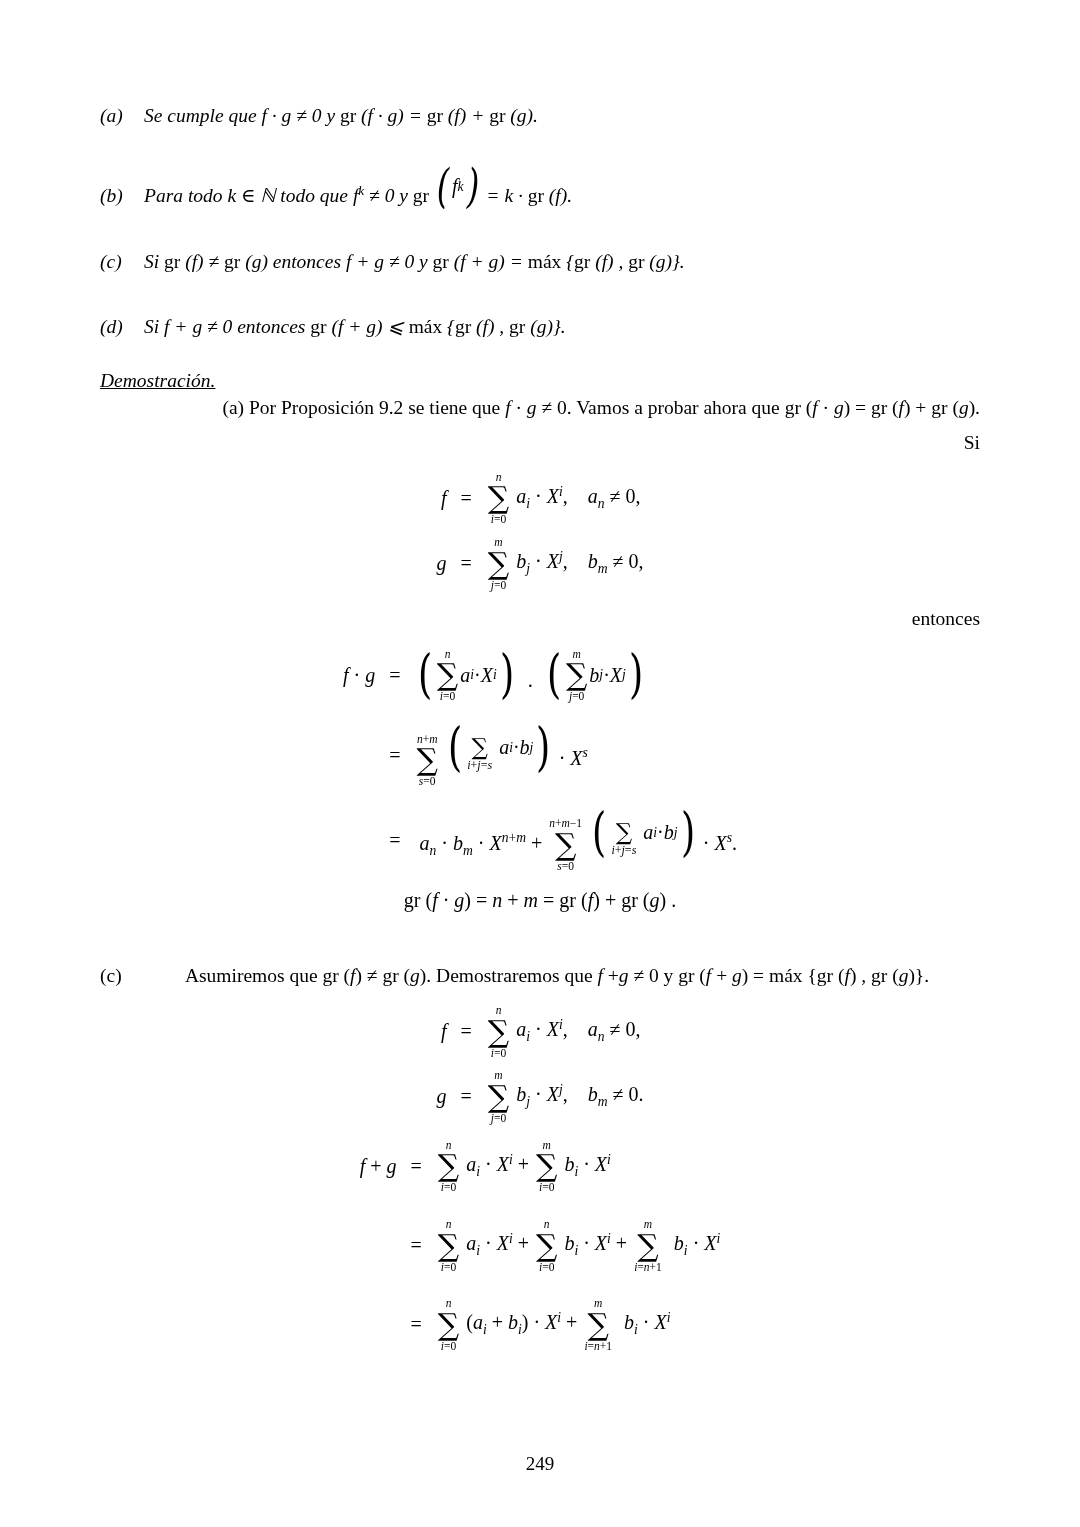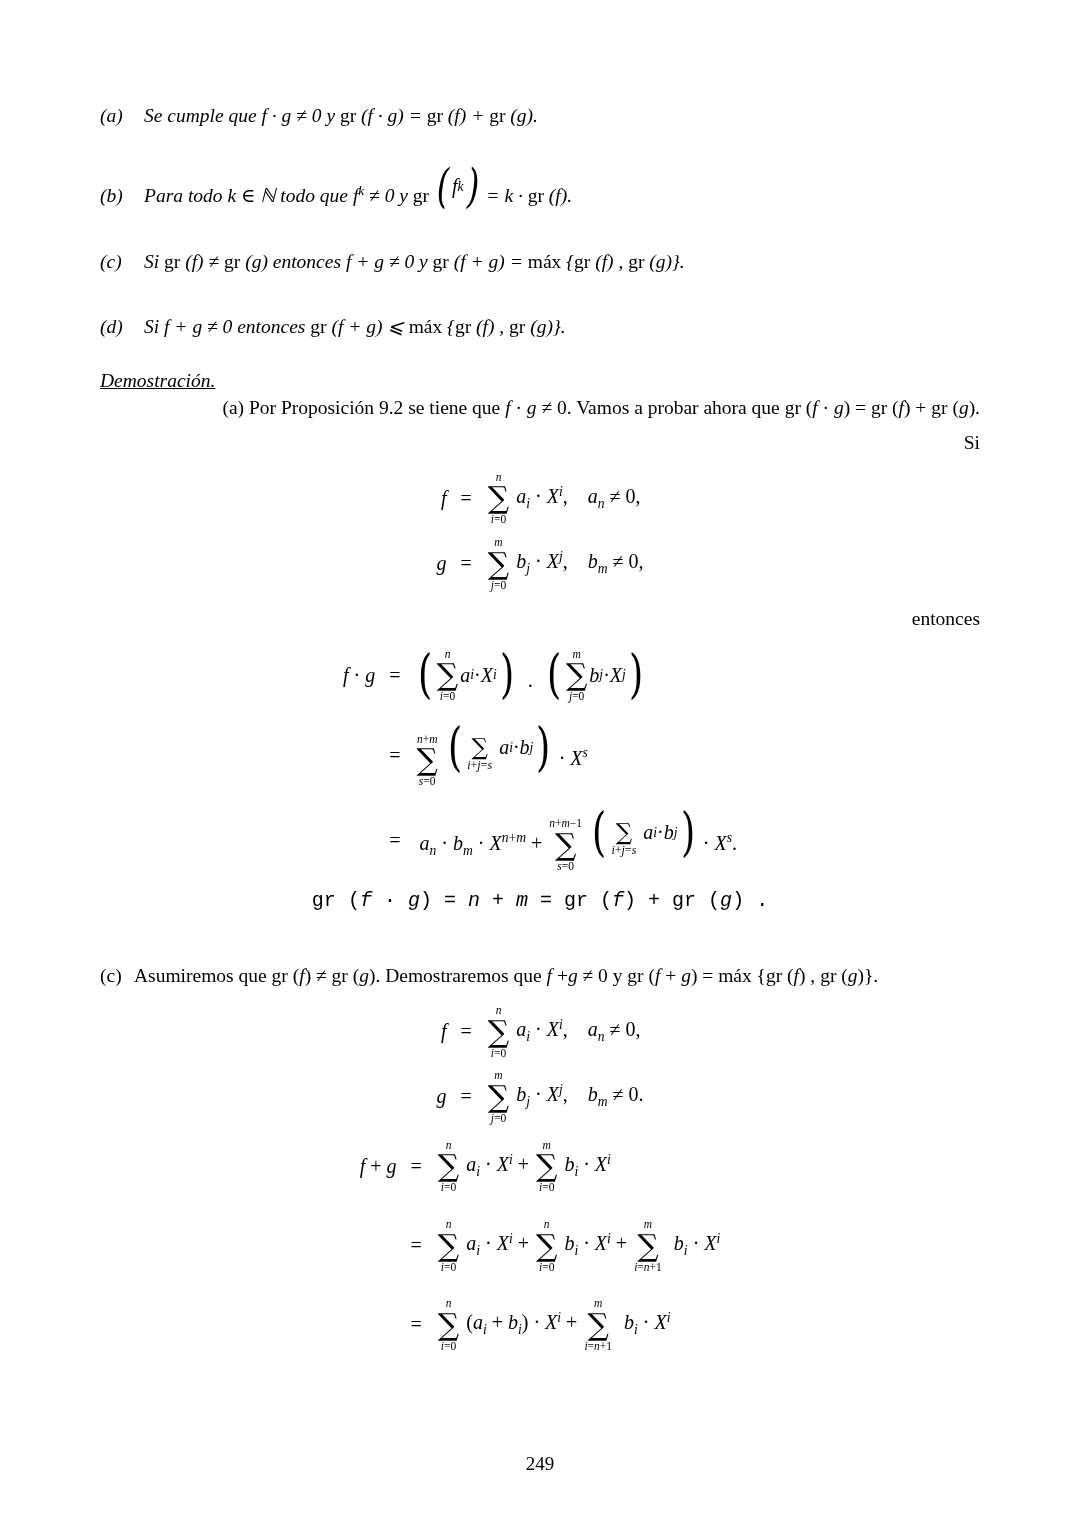--- a/index.html
+++ b/index.html
@@ -70,20 +70,21 @@
     display: flex;
     align-items: baseline;
     font-size: 19.5px;
     line-height: 1.45;
   }
   .hang .tag {
     flex: 0 0 34px;
   }
   .hang .body {
     flex: 1;
+    text-align: center;
   }
   
   .display {
     display: flex;
     justify-content: center;
     margin: 14px 0 14px 0;
   }
   .eqgrid {
     display: inline-grid;
     grid-template-columns: auto auto auto;
@@ -134,21 +135,20 @@
   sub, sup {
     font-size: 0.68em;
     line-height: 0;
   }
   .rm { font-style: normal; }
 
   .center-eq {
     text-align: center;
     font-size: 20px;
     margin: 16px 0 18px 0;
-    font-family: Liberation Mono, monospace;
   }
 
   .pagenum {
     position: absolute;
     left: 0;
     right: 0;
     bottom: 52px;
     text-align: center;
     font-size: 19px;
   }

